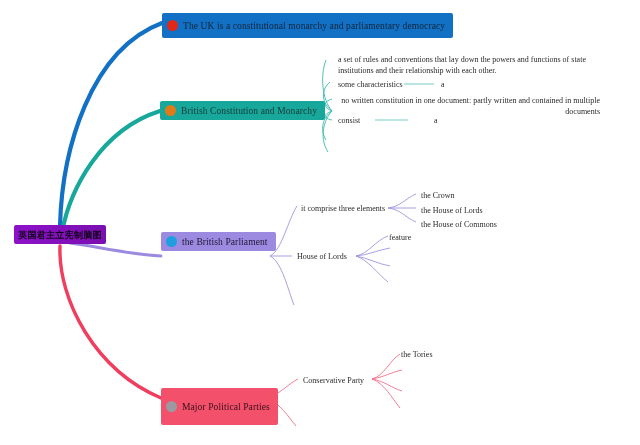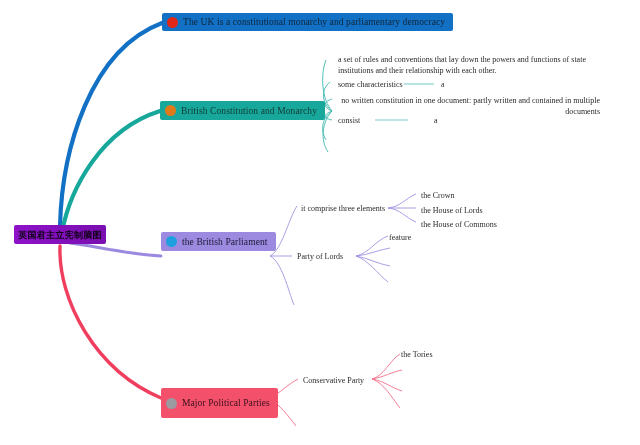--- a/index.html
+++ b/index.html
@@ -60,21 +60,21 @@
     font-family: "DejaVu Sans", sans-serif;
     font-size: 9px;
     color: #12021c;
     font-weight: bold;
     letter-spacing: 0.3px;
   }
   
   #node-uk {
     left: 162px;
     top: 13px;
-    height: 18px;
+    height: 25px;
     background: #1271c4;
   }
   #node-uk .label { color: #10243a; }
   #node-uk .bullet { background: #e02718; }
 
   #node-constitution {
     left: 160px;
     top: 101px;
     height: 19px;
     background: #17a89b;
@@ -87,21 +87,21 @@
     top: 232px;
     height: 19px;
     background: #9b8ae0;
   }
   #node-parliament .label { color: #1d1836; }
   #node-parliament .bullet { background: #1f9fe0; }
 
   #node-parties {
     left: 161px;
     top: 388px;
-    height: 30px;
+    height: 37px;
     background: #f2506b;
   }
   #node-parties .label { color: #3a1018; }
   #node-parties .bullet { background: #9a9aa0; }
 
   
   .leaf {
     position: absolute;
     font-size: 8px;
     line-height: 11px;
@@ -208,21 +208,21 @@
 <div class="leaf nowrap" id="leaf-consist-a">a</div>
 
 <div class="node" id="node-parliament">
   <span class="bullet"></span>
   <span class="label">the British Parliament</span>
 </div>
 <div class="leaf nowrap" id="leaf-comprise">it comprise three elements</div>
 <div class="leaf nowrap" id="leaf-crown">the Crown</div>
 <div class="leaf nowrap" id="leaf-hol">the House of Lords</div>
 <div class="leaf nowrap" id="leaf-hoc">the House of Commons</div>
-<div class="leaf nowrap" id="leaf-houselords">Party of Lords</div>
+<div class="leaf nowrap" id="leaf-houselords">House of Lords</div>
 <div class="leaf nowrap" id="leaf-feature">feature</div>
 
 <div class="node" id="node-parties">
   <span class="bullet"></span>
   <span class="label">Major Political Parties</span>
 </div>
 <div class="leaf nowrap" id="leaf-conservative">Conservative Party</div>
 <div class="leaf nowrap" id="leaf-tories">the Tories</div>
 
 </body></html>

